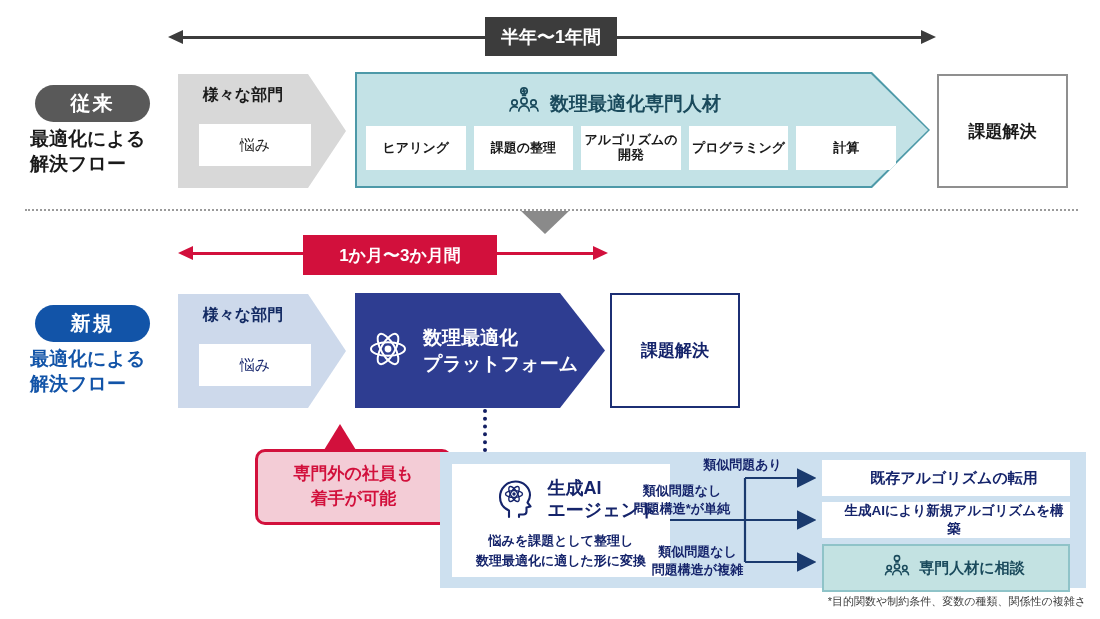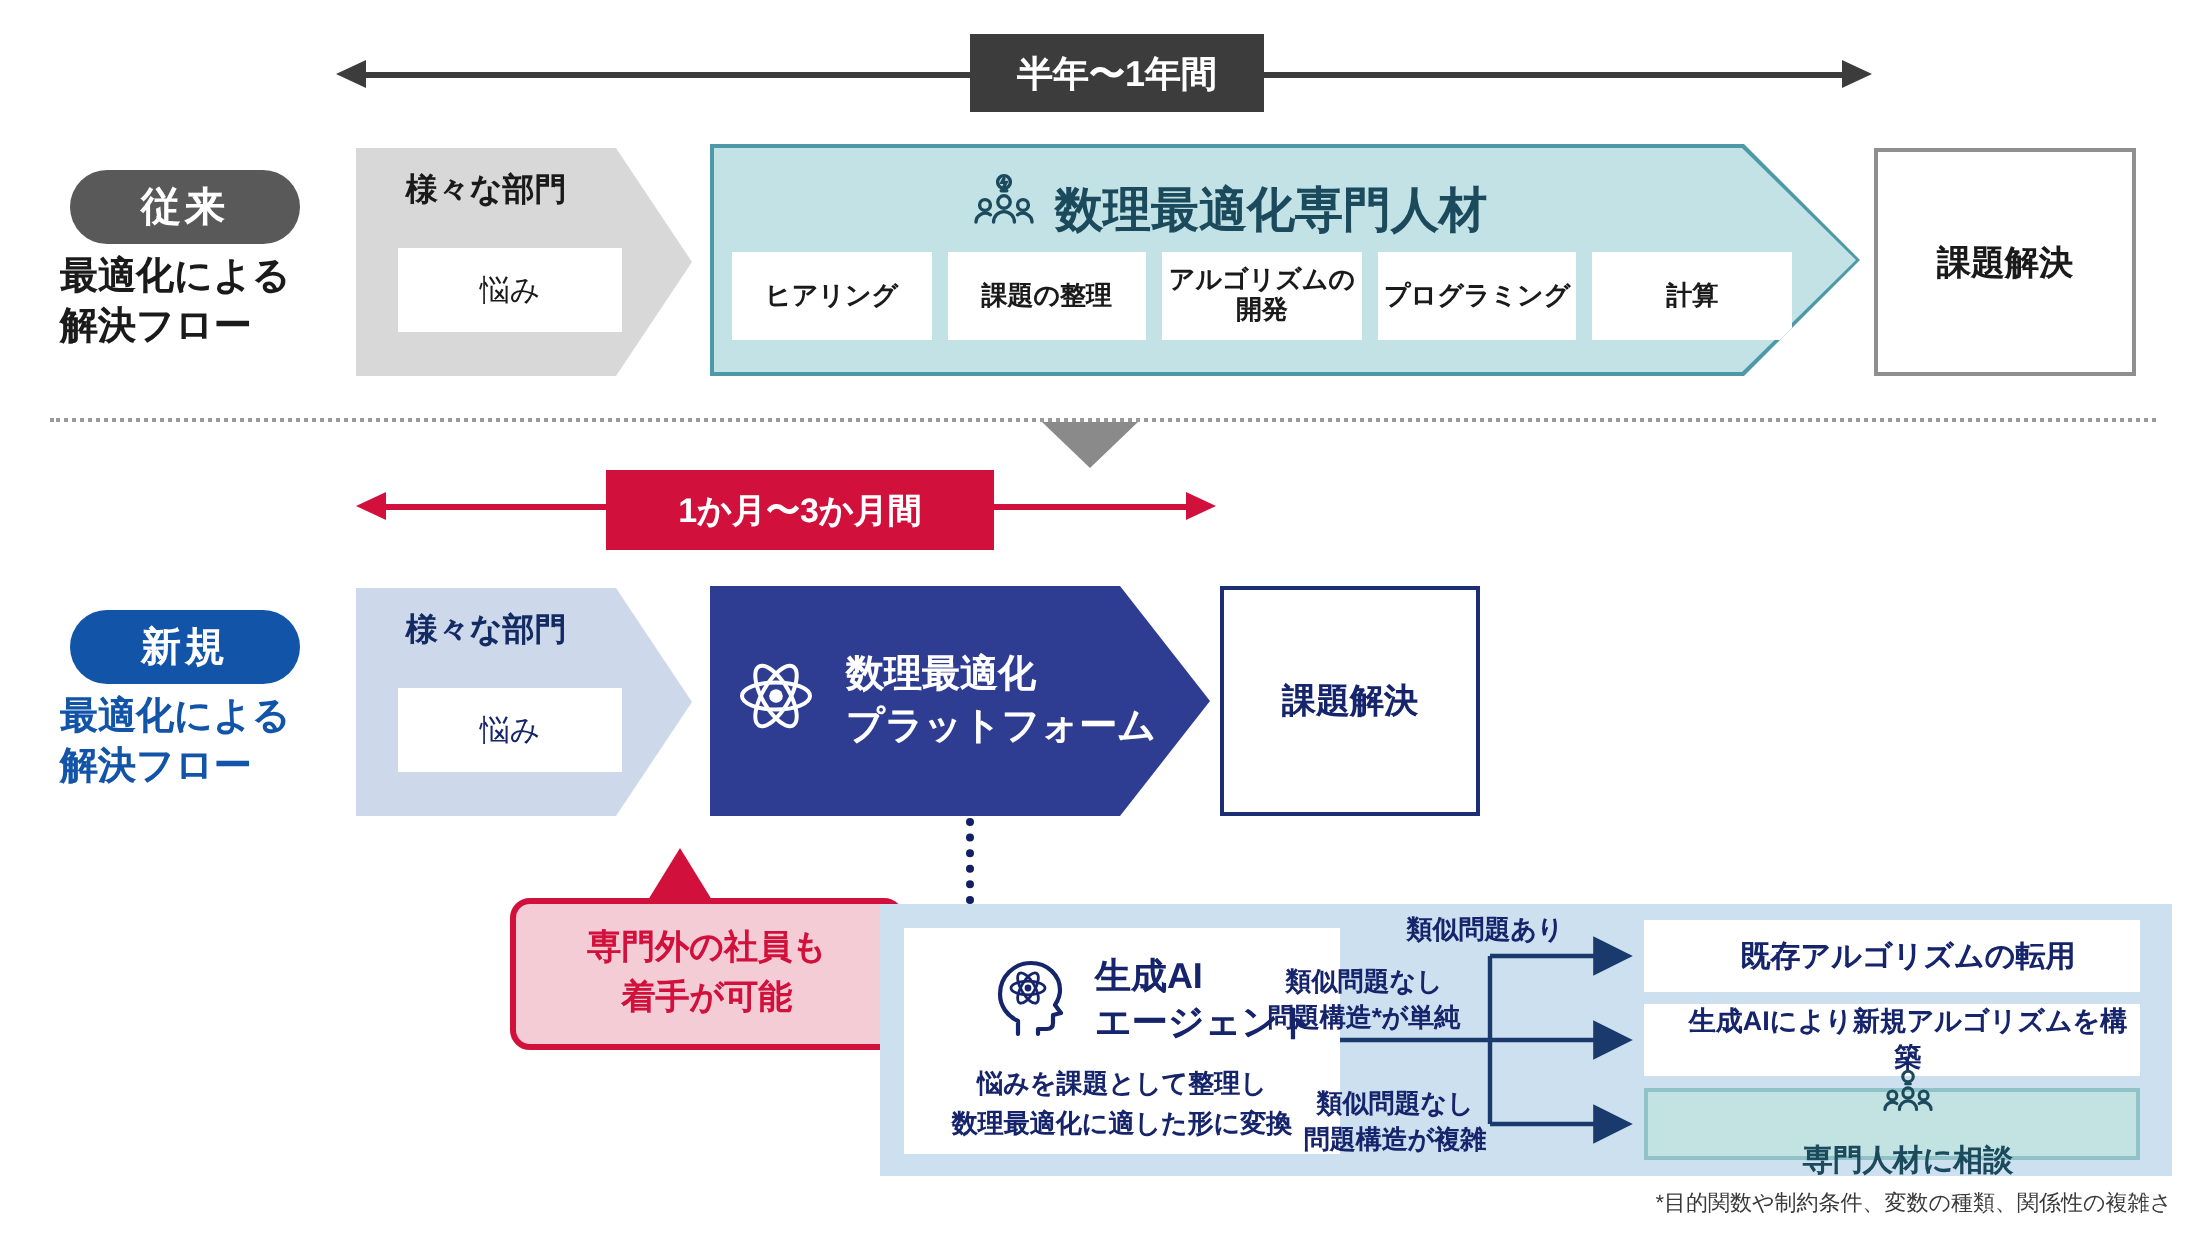--- a/index.html
+++ b/index.html
@@ -32,21 +32,21 @@
   .chev.gray { background:#d8d8d8; }
   .chev.lblue { background:#cdd9eb; }
   .chev-title { position:absolute; left:0; top:11px; width:130px; text-align:center; font-size:16px; font-weight:bold; color:#1a1a1a; }
   .chev-title.navy { color:#132a63; }
   .nayami { position:absolute; left:21px; top:50px; width:112px; height:42px; background:#fff; font-size:15px; font-weight:normal; color:#1a1a1a; }
   .nayami.navy { color:#15246b; }
 
   
   .bigarrow-outer { clip-path: polygon(0 0, calc(100% - 58px) 0, 100% 50%, calc(100% - 58px) 100%, 0 100%); background:#4d99a8; }
   .bigarrow-inner { position:absolute; inset:2px; clip-path: polygon(0 0, calc(100% - 57px) 0, 100% 50%, calc(100% - 57px) 100%, 0 100%); background:#c3e2e6; }
-  .spec-title { position:absolute; left:0; top:14px; width:518px; display:flex; align-items:center; justify-content:center; gap:9px; color:#1a4a5c; font-size:24px; font-weight:bold; }
+  .spec-title { position:absolute; left:0; top:14px; width:518px; display:flex; align-items:center; justify-content:center; gap:9px; color:#1a4a5c; font-size:19px; font-weight:bold; }
   .steps { position:absolute; left:11px; top:54px; width:530px; height:44px; display:flex; gap:8px;border-radius:11px; }
   .step { flex:1; background:#fff; display:flex; align-items:center; justify-content:center; text-align:center; font-size:13px; font-weight:bold; color:#1a1a1a; line-height:1.15; padding:1px; }
 
   
   .plat { clip-path: polygon(0 0, calc(100% - 45px) 0, 100% 50%, calc(100% - 45px) 100%, 0 100%); background:#2e3d91; display:flex; align-items:center; gap:12px; padding-left:10px; }
   .plat-title { color:#fff; font-size:19px; font-weight:bold; line-height:1.35; }
 
   
   .result { background:#fff; font-size:17px; font-weight:bold; color:#1a1a1a; text-align:center; }
   .result.b-gray { border:2px solid #8f8f8f; }
@@ -76,21 +76,21 @@
   .footnote { font-size:11px; color:#3a3a3a; text-align:right; }
 </style>
 </head>
 <body>
 
 <div class="canvas">
 
   <div class="abs tl-head left" style="left:168px; top:30px;"></div>
   <div class="abs tl-line" style="left:181px; top:36px; width:741px;"></div>
   <div class="abs tl-head right" style="left:921px; top:30px;"></div>
-  <div class="abs tl-box flexc" style="left:485px; top:17px; width:147px; height:39px;">半年〜1年間</div>
+  <div class="abs tl-box flexc" style="left:485px; top:17px; width:132px; height:39px;">半年〜1年間</div>
 
   <div class="abs badge gray flexc" style="left:35px; top:85px; width:115px; height:37px;">従来</div>
   <div class="abs caption pre" style="left:30px; top:126px; width:160px;">最適化による
 解決フロー</div>
 
   <div class="abs chev gray" style="left:178px; top:74px; width:168px; height:114px;">
     <div class="chev-title">様々な部門</div>
     <div class="nayami flexc">悩み</div>
   </div>
 
@@ -197,21 +197,21 @@
     </svg>
 
     <div class="abs cond" style="left:250px; top:4px; width:105px;">類似問題あり</div>
     <div class="abs cond pre" style="left:182px; top:30px; width:120px;">類似問題なし
 問題構造*が単純</div>
     <div class="abs cond pre" style="left:195px; top:91px; width:125px;">類似問題なし
 問題構造が複雑</div>
 
     <div class="abs out white flexc" style="left:382px; top:8px; width:248px; height:36px; font-size:15px;">既存アルゴリズムの転用</div>
     <div class="abs out white flexc" style="left:382px; top:50px; width:248px; height:36px; font-size:13.5px;">生成AIにより新規アルゴリズムを構築</div>
-    <div class="abs out teal" style="left:382px; top:92px; width:248px; height:36px; font-size:15px;flex-direction:column;">
+    <div class="abs out teal" style="left:382px; top:92px; width:248px; height:48px; font-size:15px;">
       <span>
         <svg width="28" height="25" viewBox="0 0 34 30" fill="none" stroke="#1a4a5c" stroke-width="1.9" stroke-linecap="round">
           <circle cx="17" cy="5" r="3.2"></circle>
             <path d="M15.6 9.4h2.8"></path>
           <circle cx="17" cy="15" r="3.1"></circle>
             <path d="M11.8 25a5.2 5.2 0 0 1 10.4 0"></path>
           <circle cx="7.5" cy="16.5" r="2.7"></circle>
             <path d="M3 25a4.6 4.6 0 0 1 7.2-3.6"></path>
           <circle cx="26.5" cy="16.5" r="2.7"></circle>
             <path d="M31 25a4.6 4.6 0 0 0-7.2-3.6"></path>

